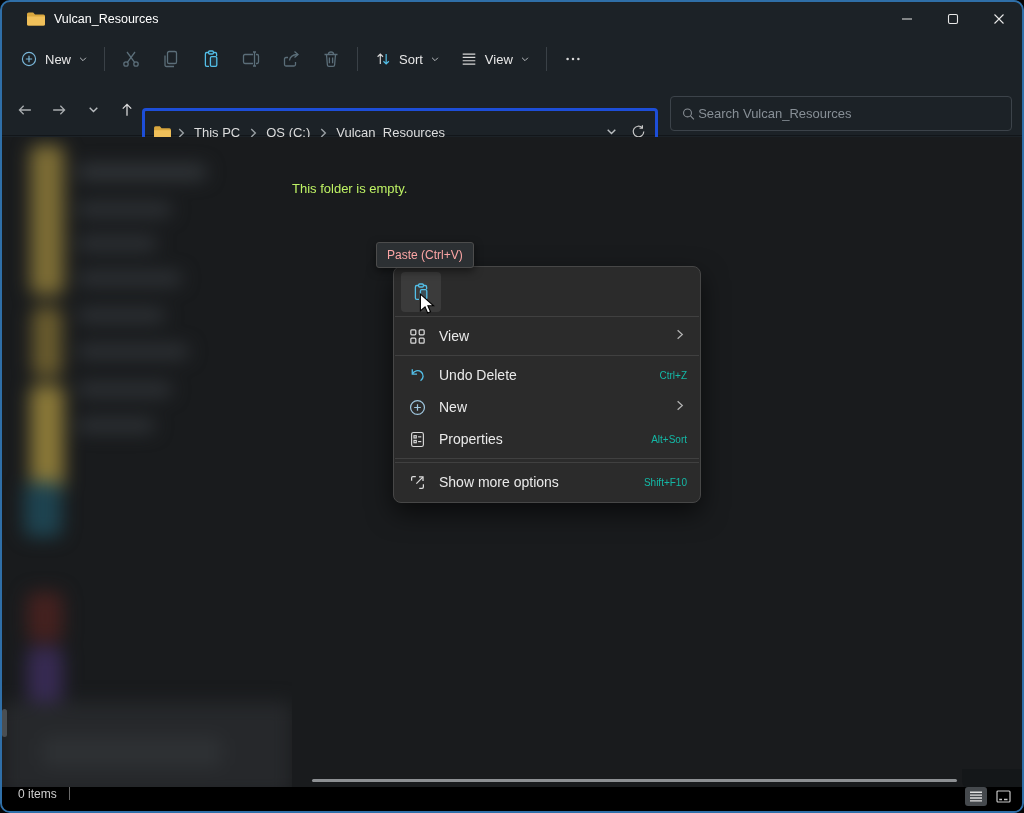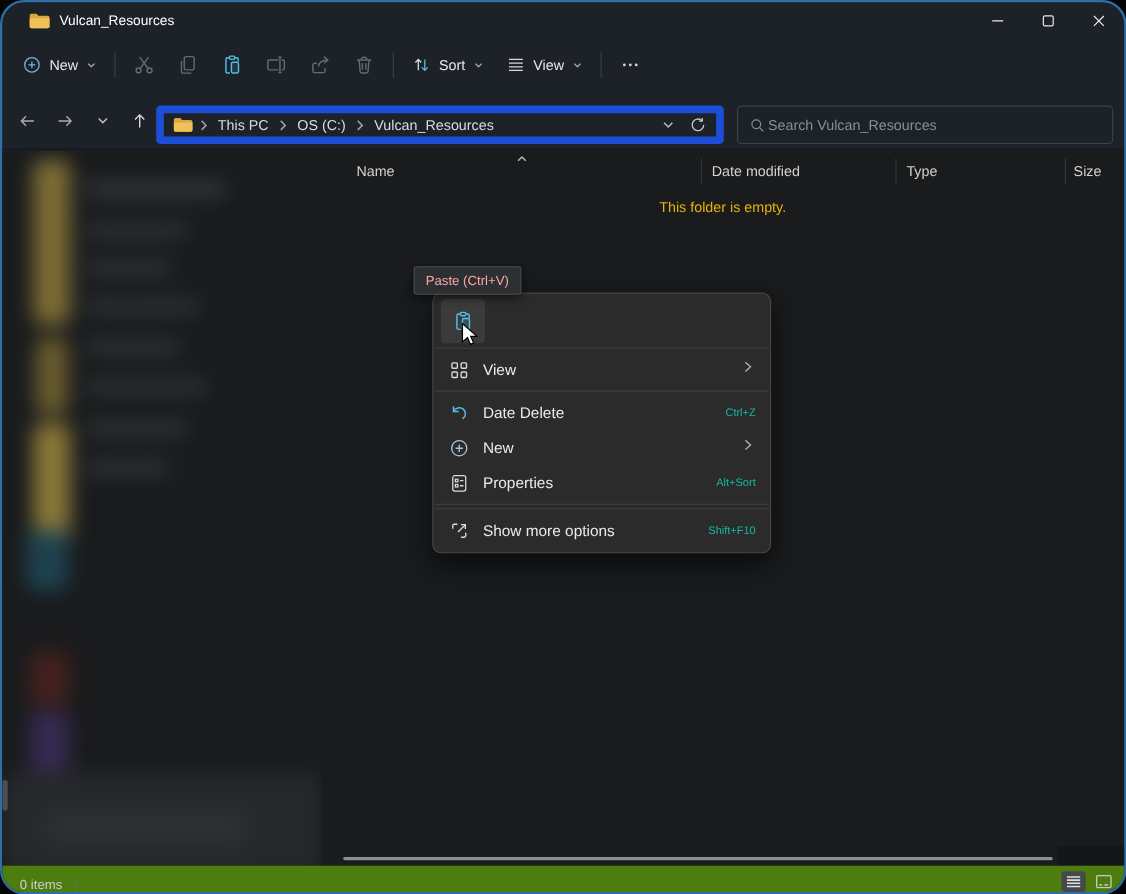--- a/index.html
+++ b/index.html
@@ -1,63 +1,63 @@
 <!DOCTYPE html>
 <html><head>
 <meta charset="utf-8">
 <style>
   * { margin:0; padding:0; box-sizing:border-box; }
   html,body { width:1024px; height:813px; background:#050505; font-family:"Liberation Sans", sans-serif; overflow:hidden; }
-  .window { position:absolute; inset:0; background:#1c2227; border:2px solid #2f6fa8; border-radius:22px; overflow:hidden; }
+  .window { position:absolute; inset:0; background:#1c2227; border:2px solid #2f6fa8; border-radius:10px; overflow:hidden; }
 
   
   .titlebar { position:absolute; left:0; top:0; right:0; height:33px; display:flex; align-items:center; }
   .titlebar .app-ic { margin-left:24px; width:20px; height:16px; }
   .title-text { margin-left:8px; font-size:12.5px; color:#ffffff; }
   .caption-group { position:absolute; right:0; top:0; height:33px; display:flex; }
   .caption-btn { width:46px; height:33px; display:flex; align-items:center; justify-content:center; }
 
   
   .toolbar { position:absolute; left:0; top:34px; right:0; height:46px; display:flex; align-items:center; }
   .tb-btn { display:flex; align-items:center; gap:7px; height:34px; padding:0 10px; border-radius:4px; color:#e8e8e8; font-size:13px; }
   .tb-new { margin-left:8px; }
   .tb-sep { width:1px; height:24px; background:#3a4147; margin:0 6px; }
   .tb-icon-btn { width:40px; height:34px; display:flex; align-items:center; justify-content:center; border-radius:4px; }
 
   
   .addrrow { position:absolute; left:0; top:82px; right:0; height:52px; display:flex; align-items:center; border-bottom:1px solid #12161a; }
   .nav-btn { width:34px; height:34px; display:flex; align-items:center; justify-content:center; border-radius:4px; }
-  .crumbbox { position:absolute; left:140px; top:12px; width:516px; height:35px; border:7px solid #1d4ed8; border-radius:4px; display:flex; align-items:center; padding:0 8px; }
+  .crumbbox { position:absolute; left:140px; top:24px; width:516px; height:35px; border:3px solid #1d4ed8; border-radius:4px; display:flex; align-items:flex-end; padding:0 8px; }
   .crumb { font-size:13px; color:#dcdcdc; padding:0 4px; }
   .crumb-sep { width:14px; height:14px; margin:0 2px; }
   .crumb-right { margin-left:auto; display:flex; align-items:center; gap:12px; }
   .searchbox { position:absolute; left:668px; top:12px; width:342px; height:35px; border:1px solid #3c434a; border-radius:4px; display:flex; align-items:center; padding:0 10px; gap:2px; }
   .searchbox input { background:transparent; border:none; outline:none; color:#cfd4d8; font-size:13px; width:100%; font-family:"Liberation Sans", sans-serif; }
   .searchbox input::placeholder { color:#878f96; }
 
   
   .content { position:absolute; left:0; top:135px; right:0; bottom:24px; background:#191b1d; }
   .sidebar { position:absolute; left:0; top:0; width:290px; height:100%; overflow:hidden; }
   .blobwrap { position:absolute; inset:0; filter:blur(9px); }
   .blob { position:absolute; border-radius:8px; }
   .side-thumb { position:absolute; left:0px; top:572px; width:5px; height:28px; background:#4a4f53; border-radius:3px; filter:none; }
 
   .main { position:absolute; left:290px; top:0; right:0; height:100%; }
   .headers { position:absolute; left:0; top:4px; right:0; height:30px; }
   .hdr { position:absolute; top:7px; font-size:13px; color:#d2d2d2; }
   .col-sep { position:absolute; top:3px; width:1px; height:24px; background:#35393d; }
   .sort-caret { position:absolute; left:176px; top:-3px; }
-  .empty { position:absolute; left:0; right:0; top:44px; text-align:center; font-size:13px; color:#eab308; }
+  .empty { position:absolute; left:0; right:0; top:44px; text-align:left; font-size:13px; color:#bef264; }
 
   
   .hscroll { position:absolute; left:310px; top:642px; width:645px; height:3px; background:#8d9093; border-radius:2px; }
   .corner-panel { position:absolute; right:0; top:632px; width:60px; height:21px; background:#141719; border-radius:0 0 0 9px; }
 
   
-  .statusbar { position:absolute; left:0; right:0; bottom:0; height:24px; background:#4d7c0f; display:flex; align-items:flex-end; }
+  .statusbar { position:absolute; left:0; right:0; bottom:0; height:24px; background:#000000; display:flex; align-items:flex-start; }
   .status-text { margin-left:16px; font-size:12px; color:#cfcfcf; }
   .status-div { width:1px; height:13px; background:#6a6a6a; margin-left:12px; }
   .status-icons { position:absolute; right:8px; display:flex; gap:5px; align-items:center; }
   .sv-btn { width:22px; height:19px; display:flex; align-items:center; justify-content:center; border-radius:3px; }
   .sv-btn.sel { background:#45494d; }
 
   
   .ctx { position:absolute; left:391px; top:264px; width:308px; background:#2b2b2b; border:1px solid #474747; border-radius:8px; box-shadow:0 10px 26px rgba(0,0,0,.6); padding:4px 0; z-index:5; }
   .ctx-iconrow { height:42px; display:flex; align-items:center; padding:0 7px; }
   .ctx-icon-hover { width:40px; height:40px; background:#3b3b3b; border-radius:4px; display:flex; align-items:center; justify-content:center; }
@@ -271,32 +271,20 @@
         <div class="blob" style="left:22px; top:345px; width:38px; height:55px; background:#1e4350;"></div>
         <div class="blob" style="left:25px; top:455px; width:36px; height:50px; background:#44211f;"></div>
         <div class="blob" style="left:25px; top:510px; width:36px; height:55px; background:#372a52;"></div>
         <div class="blob" style="left:0px;  top:565px; width:290px; height:95px; background:#26282b;"></div>
         <div class="blob" style="left:40px; top:600px; width:180px; height:30px; background:#2e3134;"></div>
       </div>
       <div class="side-thumb"></div>
     </div>
 
     <div class="main">
-      <div class="headers">
-        <span class="hdr" style="left:32px">Name</span>
-        <svg class="sort-caret" width="13" height="13" viewBox="0 0 12 12">
-            <path d="M2.8 7.5 L6 4.3 L9.2 7.5" fill="none" stroke="#b8b8b8" stroke-width="1.2"></path>
-          </svg>
-        <div class="col-sep" style="left:345px"></div>
-        <span class="hdr" style="left:355px">Date modified</span>
-        <div class="col-sep" style="left:522px"></div>
-        <span class="hdr" style="left:532px">Type</span>
-        <div class="col-sep" style="left:676px"></div>
-        <span class="hdr" style="left:684px">Size</span>
-      </div>
       <div class="empty">This folder is empty.</div>
     </div>
 
     <div class="corner-panel"></div>
     <div class="hscroll"></div>
   </div>
 
   <div class="statusbar">
     <span class="status-text">0 items</span>
     <div class="status-div"></div>
@@ -344,21 +332,21 @@
     </div>
     <div class="ctx-sep"></div>
 
     <div class="ctx-row">
       <span class="mi">
           <svg width="19" height="19" viewBox="0 0 20 20" fill="none" stroke="#53bfe8" stroke-width="1.4">
             <path d="M4.5 3.5 V8.5 H9.5"></path>
             <path d="M4.7 8.3 C6.2 5 10.8 3.8 13.8 6.2 C16.8 8.6 16.6 13.2 13.2 15.6"></path>
           </svg>
         </span>
-      <span class="ctx-label">Date Delete</span>
+      <span class="ctx-label">Undo Delete</span>
       <span class="ctx-right ctx-short">Ctrl+Z</span>
     </div>
     <div class="ctx-row">
       <span class="mi">
           <svg width="19" height="19" viewBox="0 0 20 20" fill="none" stroke="#9fc6de" stroke-width="1.3">
             <circle cx="10" cy="10" r="7.3"></circle>
             <path d="M10 6.5 V13.5 M6.5 10 H13.5"></path>
           </svg>
         </span>
       <span class="ctx-label">New</span>

